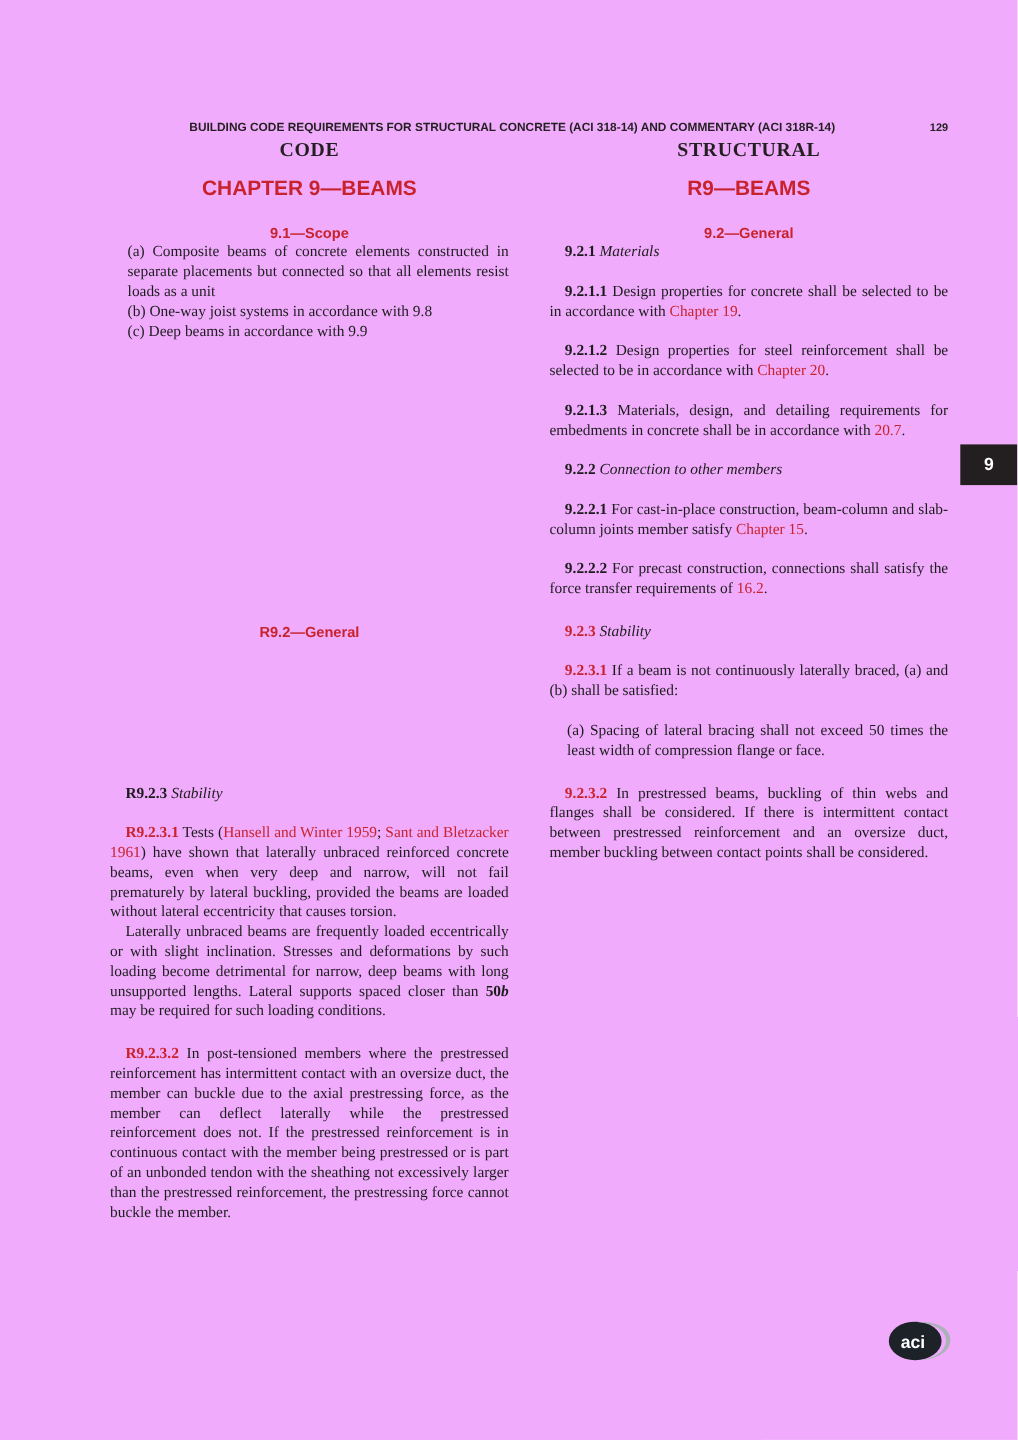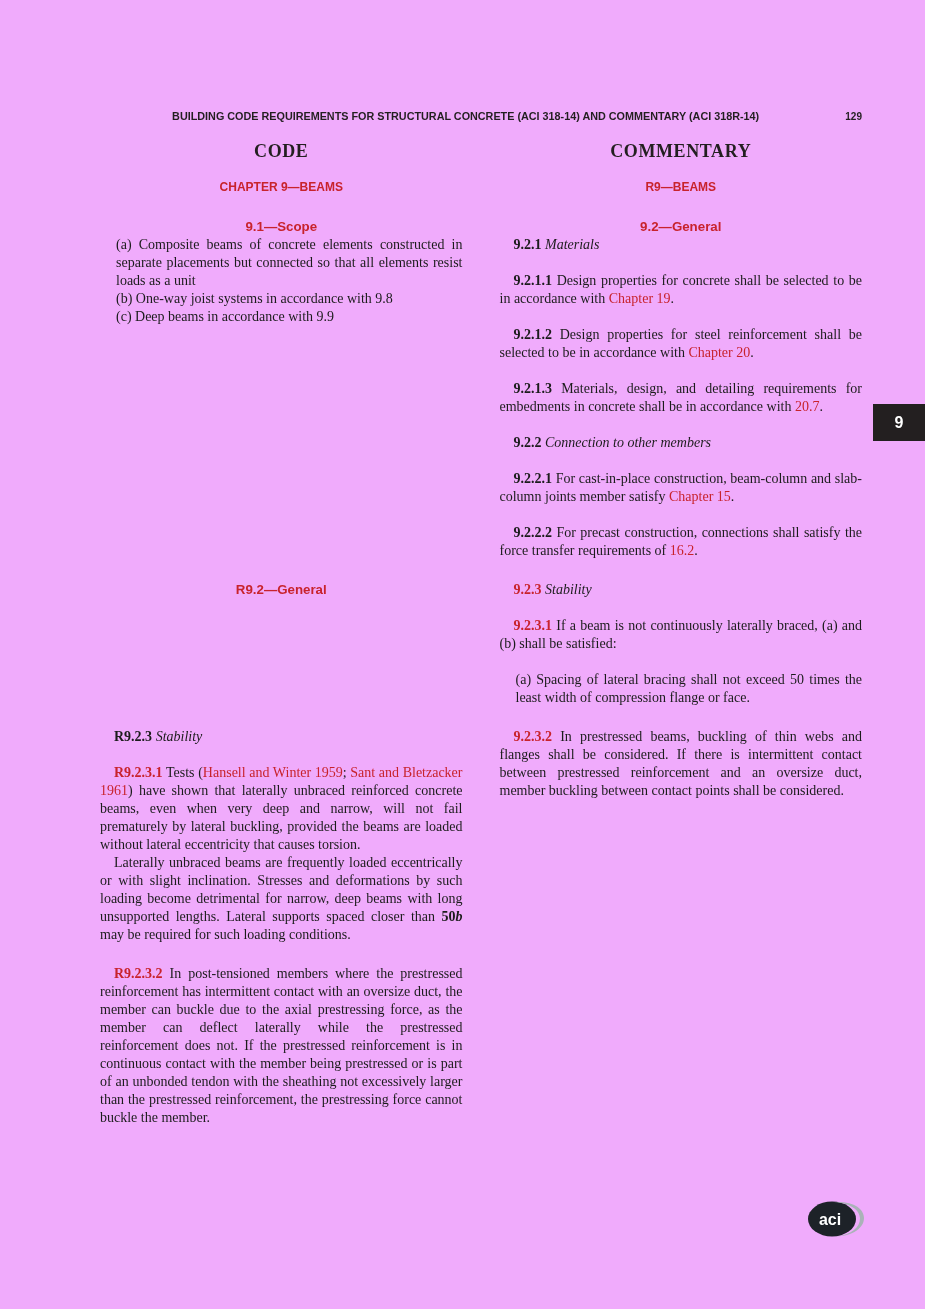--- a/index.html
+++ b/index.html
@@ -11,31 +11,31 @@
   }
   .header {
     position:absolute; top:110px; left:100px; width:762px;
     display:flex; align-items:baseline;
     font-family:"Liberation Sans", sans-serif; font-weight:bold;
     font-size:10.8px; color:var(--ink); letter-spacing:0px;
   }
   .header-title { flex:1; text-align:center; }
   .header-page { margin-left:14px; font-size:10px; }
 
-  .content { position:absolute; top:139px; left:100px; width:762px; }
+  .content { position:absolute; top:124px; left:100px; width:762px; }
   .grid { display:grid; grid-template-columns:1fr 1fr; column-gap:37px; }
 
   .tcell {
     font-family:"Liberation Serif", serif; font-weight:bold;
     font-size:18px; line-height:24px; letter-spacing:0.6px;
     text-align:center; color:var(--ink); margin-bottom:15px;
   }
   .ccell {
     font-family:"Liberation Sans", sans-serif; font-weight:bold;
-    font-size:12px; line-height:18px; text-align:center;
+    font-size:19px; line-height:18px; text-align:center;
     color:var(--red); margin-bottom:22px;
   }
   .rcell {
     font-size:14px; line-height:18px; text-align:justify;
     margin-bottom:21px;
   }
   .blk { margin-top:18px; }
   .cell > .blk:first-child { margin-top:0; }
   .blk.h + .blk { margin-top:0; }
   .blk.li + .blk.li { margin-top:0; }
@@ -68,21 +68,21 @@
 <div class="page">
 
   <div class="header">
     <span class="header-title">BUILDING CODE REQUIREMENTS FOR STRUCTURAL CONCRETE (ACI 318-14) AND COMMENTARY (ACI 318R-14)</span>
     <span class="header-page">129</span>
   </div>
 
   <div class="content">
     <div class="grid" id="grid">
       <div class="cell tcell">CODE</div>
-      <div class="cell tcell">COMMENTARY</div>
+      <div class="cell tcell">STRUCTURAL</div>
       <div class="cell ccell">CHAPTER 9—BEAMS</div>
       <div class="cell ccell">R9—BEAMS</div>
 
     <div class="cell rcell">
           <div class="blk h"><span class="s-t">9.1—Scope</span></div>
           <div class="blk li"><span class="s-t">(a) Composite beams of concrete elements constructed in separate placements but connected so that all elements resist loads as a unit</span></div>
           <div class="blk li"><span class="s-t">(b) One-way joist systems in accordance with 9.8</span></div>
           <div class="blk li"><span class="s-t">(c) Deep beams in accordance with 9.9</span></div>
         </div>
         <div class="cell rcell">

